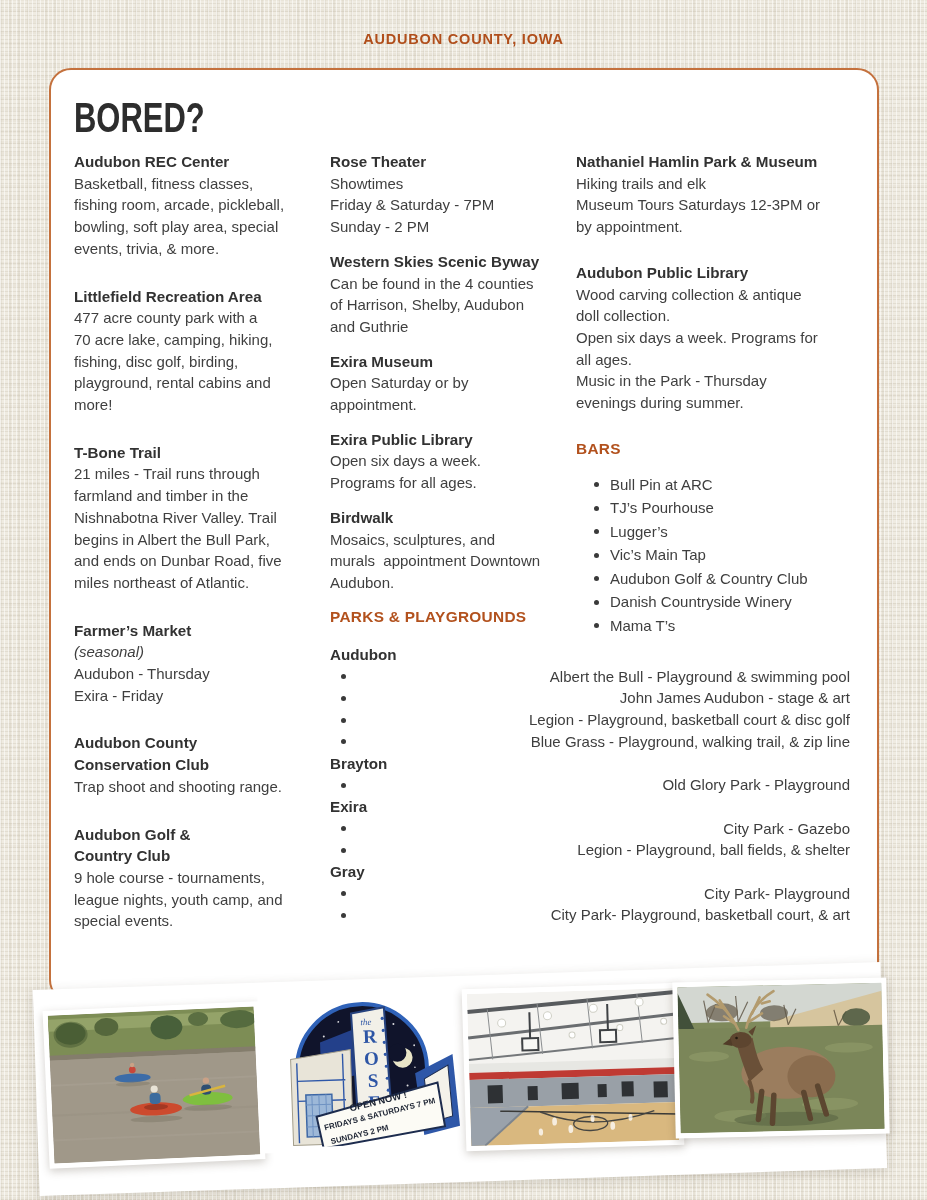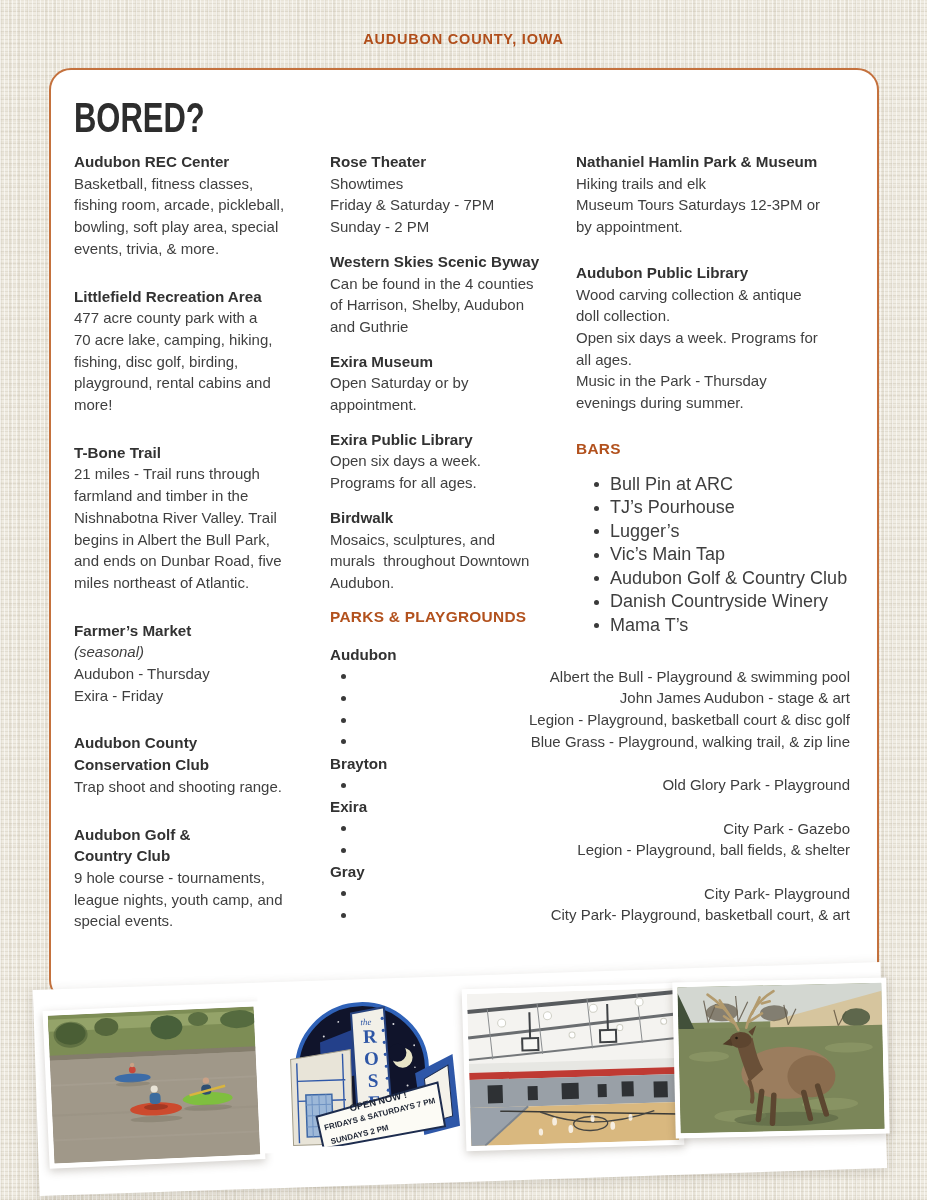--- a/index.html
+++ b/index.html
@@ -32,21 +32,21 @@
   .col3{left:576px; width:282px;}
   .col1 .section{margin-bottom:26px;}
   .col2 .section{margin-bottom:13px;}
   .col3 .section{margin-bottom:24px;}
   .sec-heading{font-size:15.2px; font-weight:bold; color:#323232; line-height:21.7px;}
   .sec-body{font-size:15px; color:#3f3f3f; line-height:21.7px;}
   .sec-heading div,.sec-body div{white-space:pre;}
   .sec-body .italic{font-style:italic;}
   .orange-h{font-size:15.4px; font-weight:bold; color:#b2511d; letter-spacing:.3px; line-height:22px;}
   .bars-block{margin-top:19px;}
-  .bars-ul{list-style:none; margin:13px 0 0 0; padding:0; font-size:18px; line-height:23.5px;}
+  .bars-ul{list-style:none; margin:13px 0 0 0; padding:0; font-size:15px; line-height:23.5px;}
   .bars-ul li{position:relative; padding-left:34px; white-space:pre;}
   .bars-ul li::before{content:""; position:absolute; left:18px; top:9.5px; width:5px; height:5px; border-radius:50%; background:#3a3a3a;}
   .parks-block{position:absolute; left:330px; top:606px; width:520px;}
   .parks-groups{margin-top:16px;}
   .town-name{font-size:15.2px; font-weight:bold; color:#323232; line-height:21.7px;}
   .parks-ul{list-style:none; margin:0; padding:0; font-size:15px; line-height:21.7px;}
   .parks-ul li{position:relative; padding-left:28px; white-space:pre;text-align:right;}
   .parks-ul li::before{content:""; position:absolute; left:11px; top:8.5px; width:5px; height:5px; border-radius:50%; background:#3a3a3a;}
   .photo-band{
     position:absolute; left:36px; top:976px; width:848px; height:206px;
@@ -184,21 +184,21 @@
           <div>Open six days a week.</div>
           <div>Programs for all ages.</div>
         </div>
       </div>
       <div class="section">
         <div class="sec-heading">
           <div>Birdwalk</div>
         </div>
         <div class="sec-body">
           <div>Mosaics, sculptures, and</div>
-          <div>murals  throughout Downtown</div>
+          <div>murals  appointment Downtown</div>
           <div>Audubon.</div>
         </div>
       </div>
     </div>
 
   <div class="col col3" id="col3">
 
   <div class="section">
         <div class="sec-heading">
           <div>Nathaniel Hamlin Park &amp; Museum</div>

